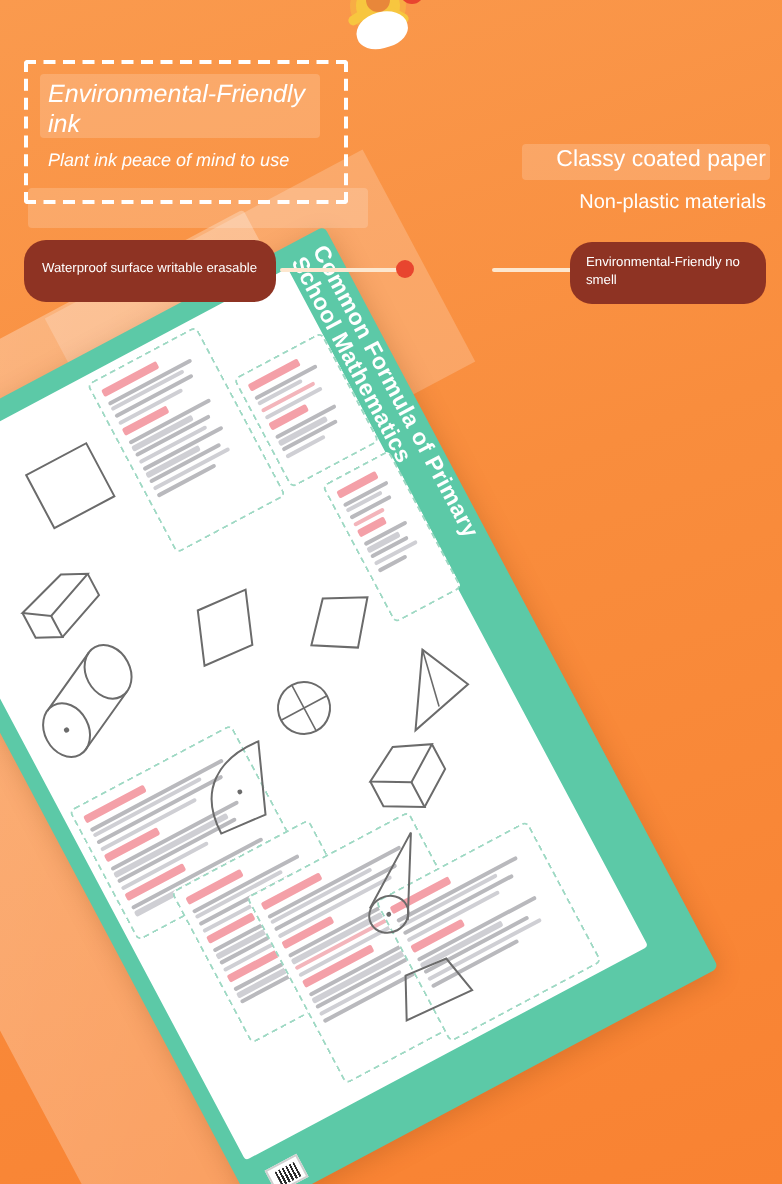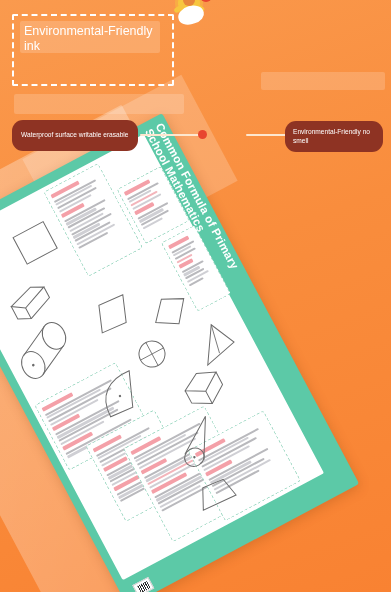--- a/index.html
+++ b/index.html
@@ -109,22 +109,22 @@
   .barcode{
     position:absolute;left:14px;bottom:4px;width:16px;height:11px;
     background:#ffffff;border:1px solid #cfcfcf;
     display:flex;align-items:center;justify-content:center;
   }
   .barcode i{display:block;width:11px;height:8px;
     background:repeating-linear-gradient(90deg,#2b2b2b 0 1px,#fff 1px 2px);}
 
   
   .dashbox{
-    position:absolute;left:12px;top:14px;width:158px;height:68px;
-    border:2px dashed #ffffff;border-radius:2px;
+    position:absolute;left:12px;top:30px;width:158px;height:68px;
+    border:2px dashed #ffffff;border-radius:2px;font-style:italic;
   }
   .hl{ 
     position:absolute;background:rgba(255,255,255,.18);border-radius:2px;
   }
   .dash-title{
     position:absolute;left:10px;top:8px;width:132px;
     color:#fff;font-size:12.5px;line-height:14.5px;
   }
   .dash-sub{
     position:absolute;left:10px;top:42px;width:142px;
@@ -369,25 +369,28 @@
   <div class="mascot">
     <div class="sun"></div>
     <div class="sun-face"></div>
     <div class="redball"></div>
     <div class="whiteblob"></div>
   </div>
 
   <div class="dashbox">
     <div class="hl" style="left:6px;top:5px;width:140px;height:32px;"></div>
     <div class="dash-title">Environmental-Friendly ink</div>
+    <div class="dash-sub">Plant ink peace of mind to use</div>
   </div>
 
   <div class="hl" style="left:14px;top:94px;width:170px;height:20px;"></div>
 
   <div class="hl" style="right:6px;top:72px;width:124px;height:18px;"></div>
+  <div class="rt1">Classy coated paper</div>
+  <div class="rt2">Non-plastic materials</div>
 
   <div class="conn l"></div>
   <div class="conn r"></div>
   <div class="dot"></div>
 
   <div class="pill left">
     <span>Waterproof surface writable erasable</span>
   </div>
   <div class="pill right">
     <span>Environmental-Friendly no smell</span>

